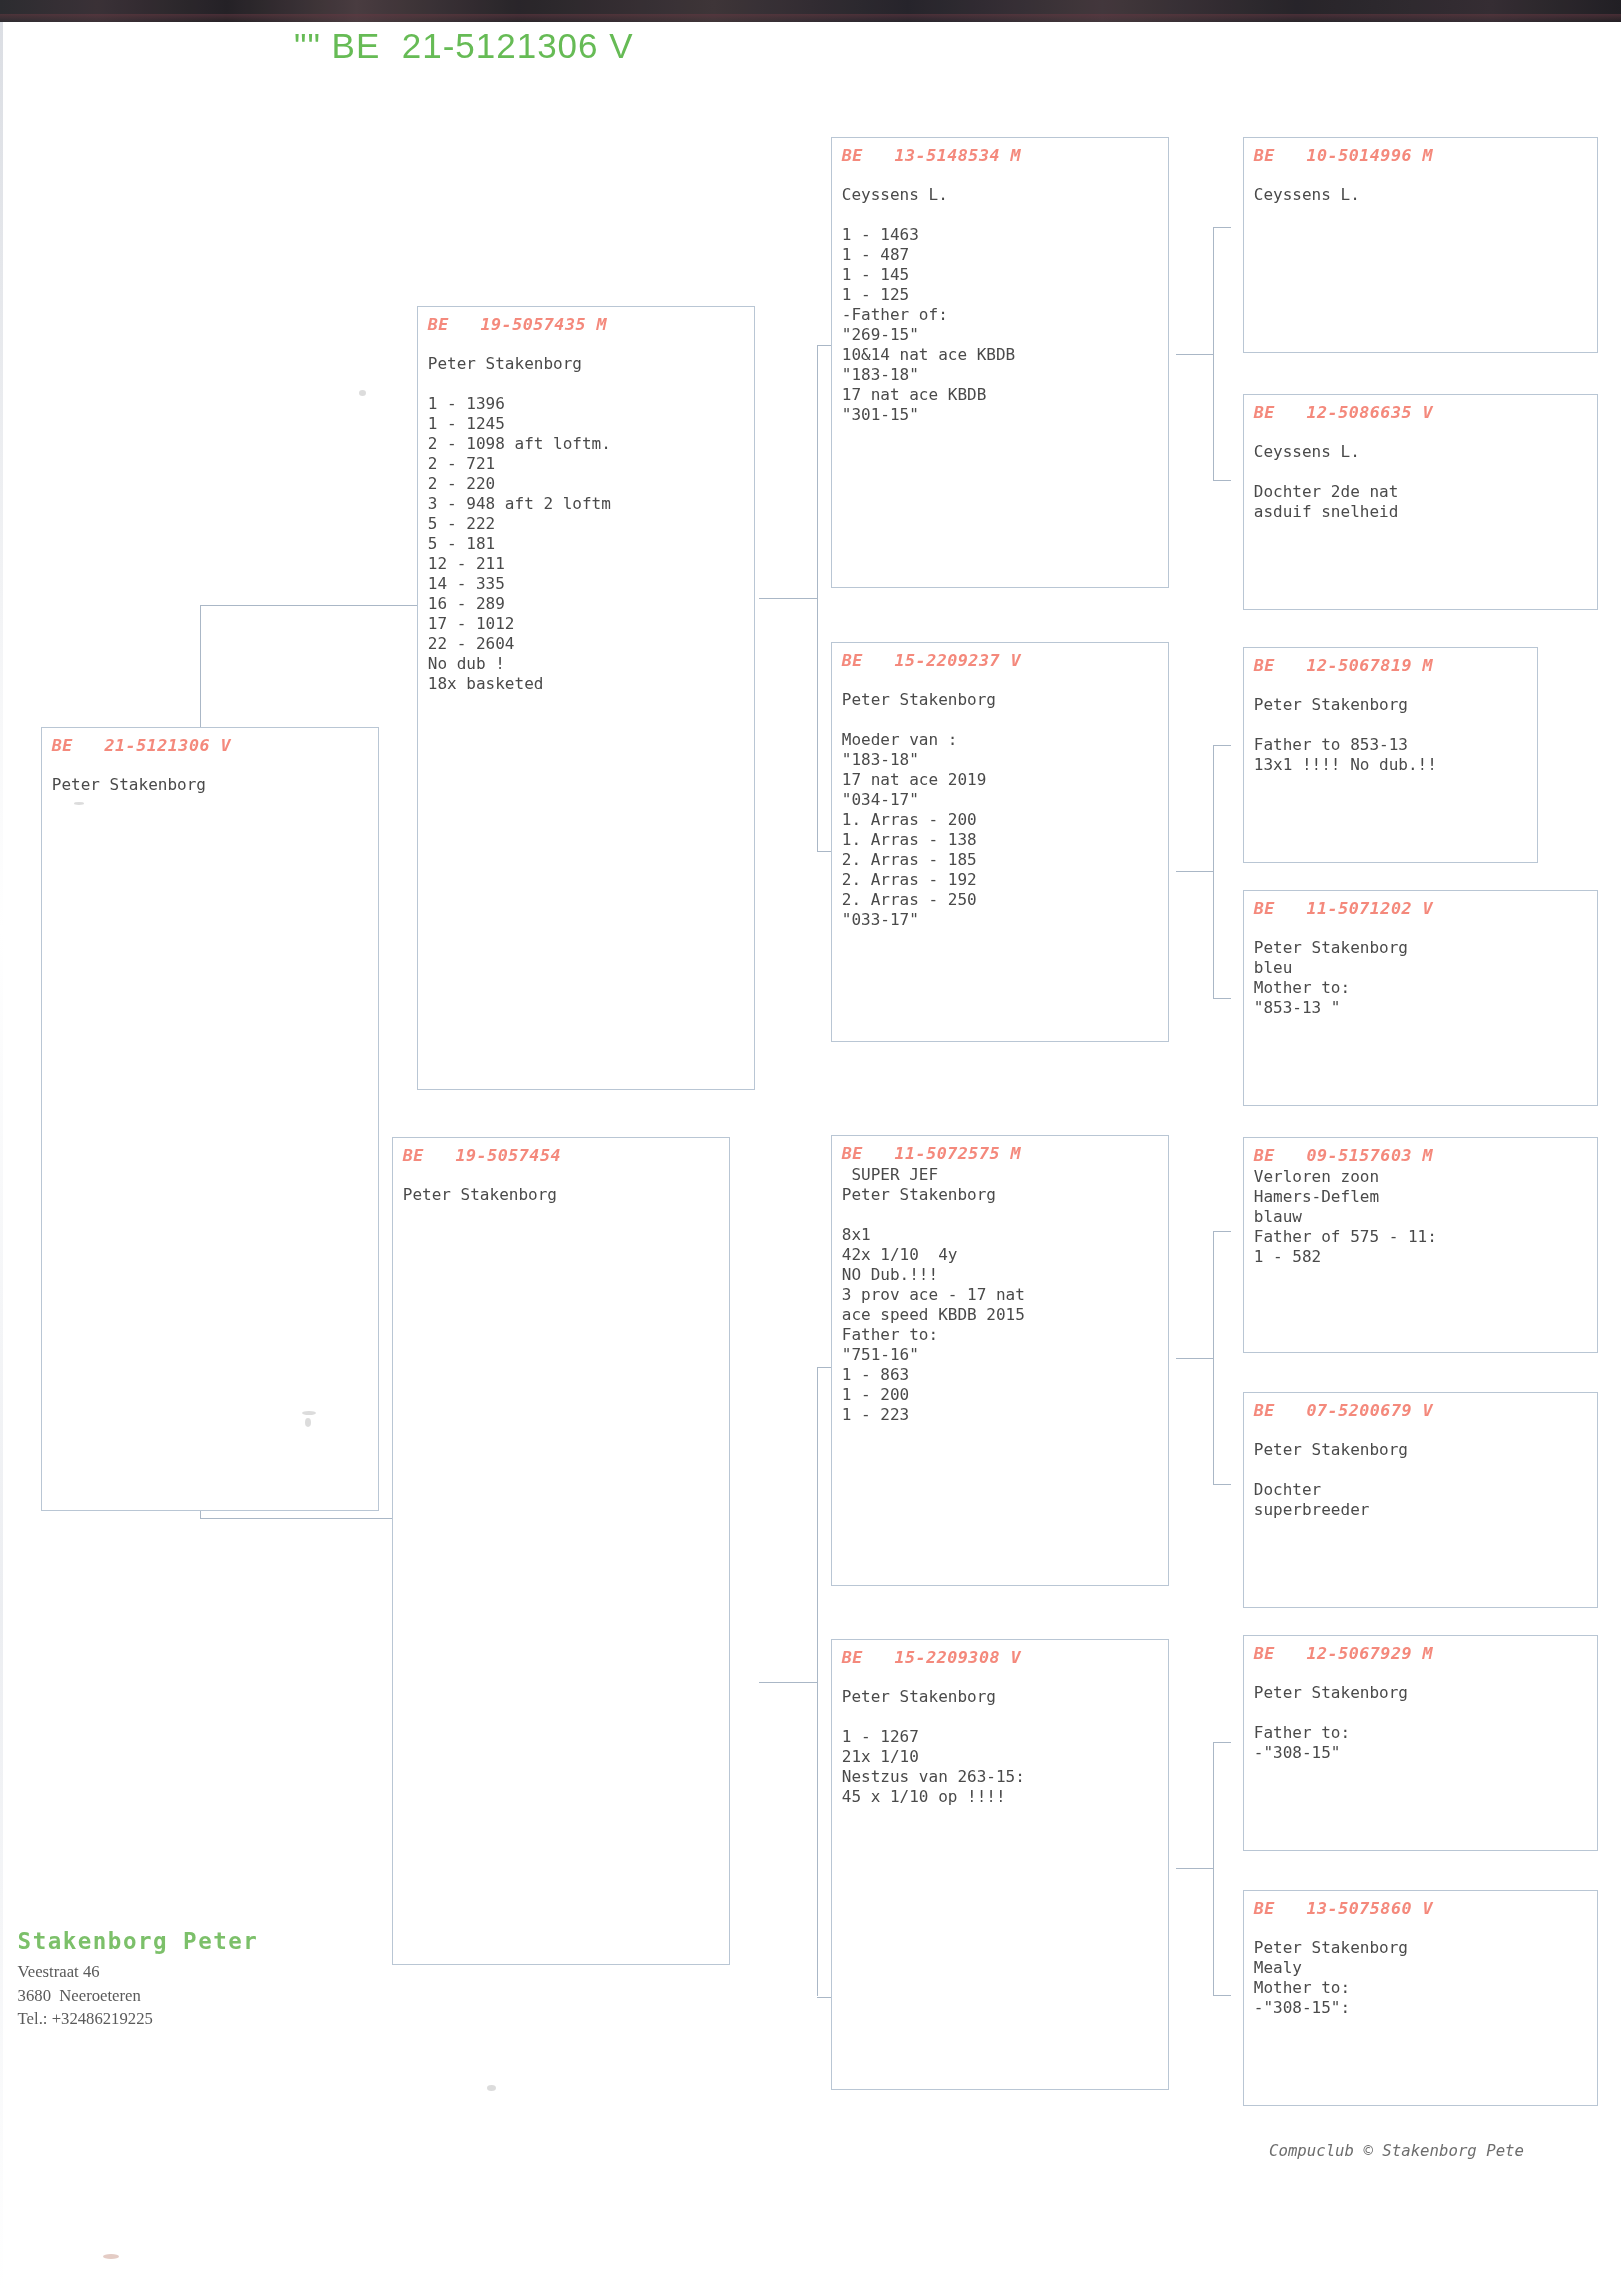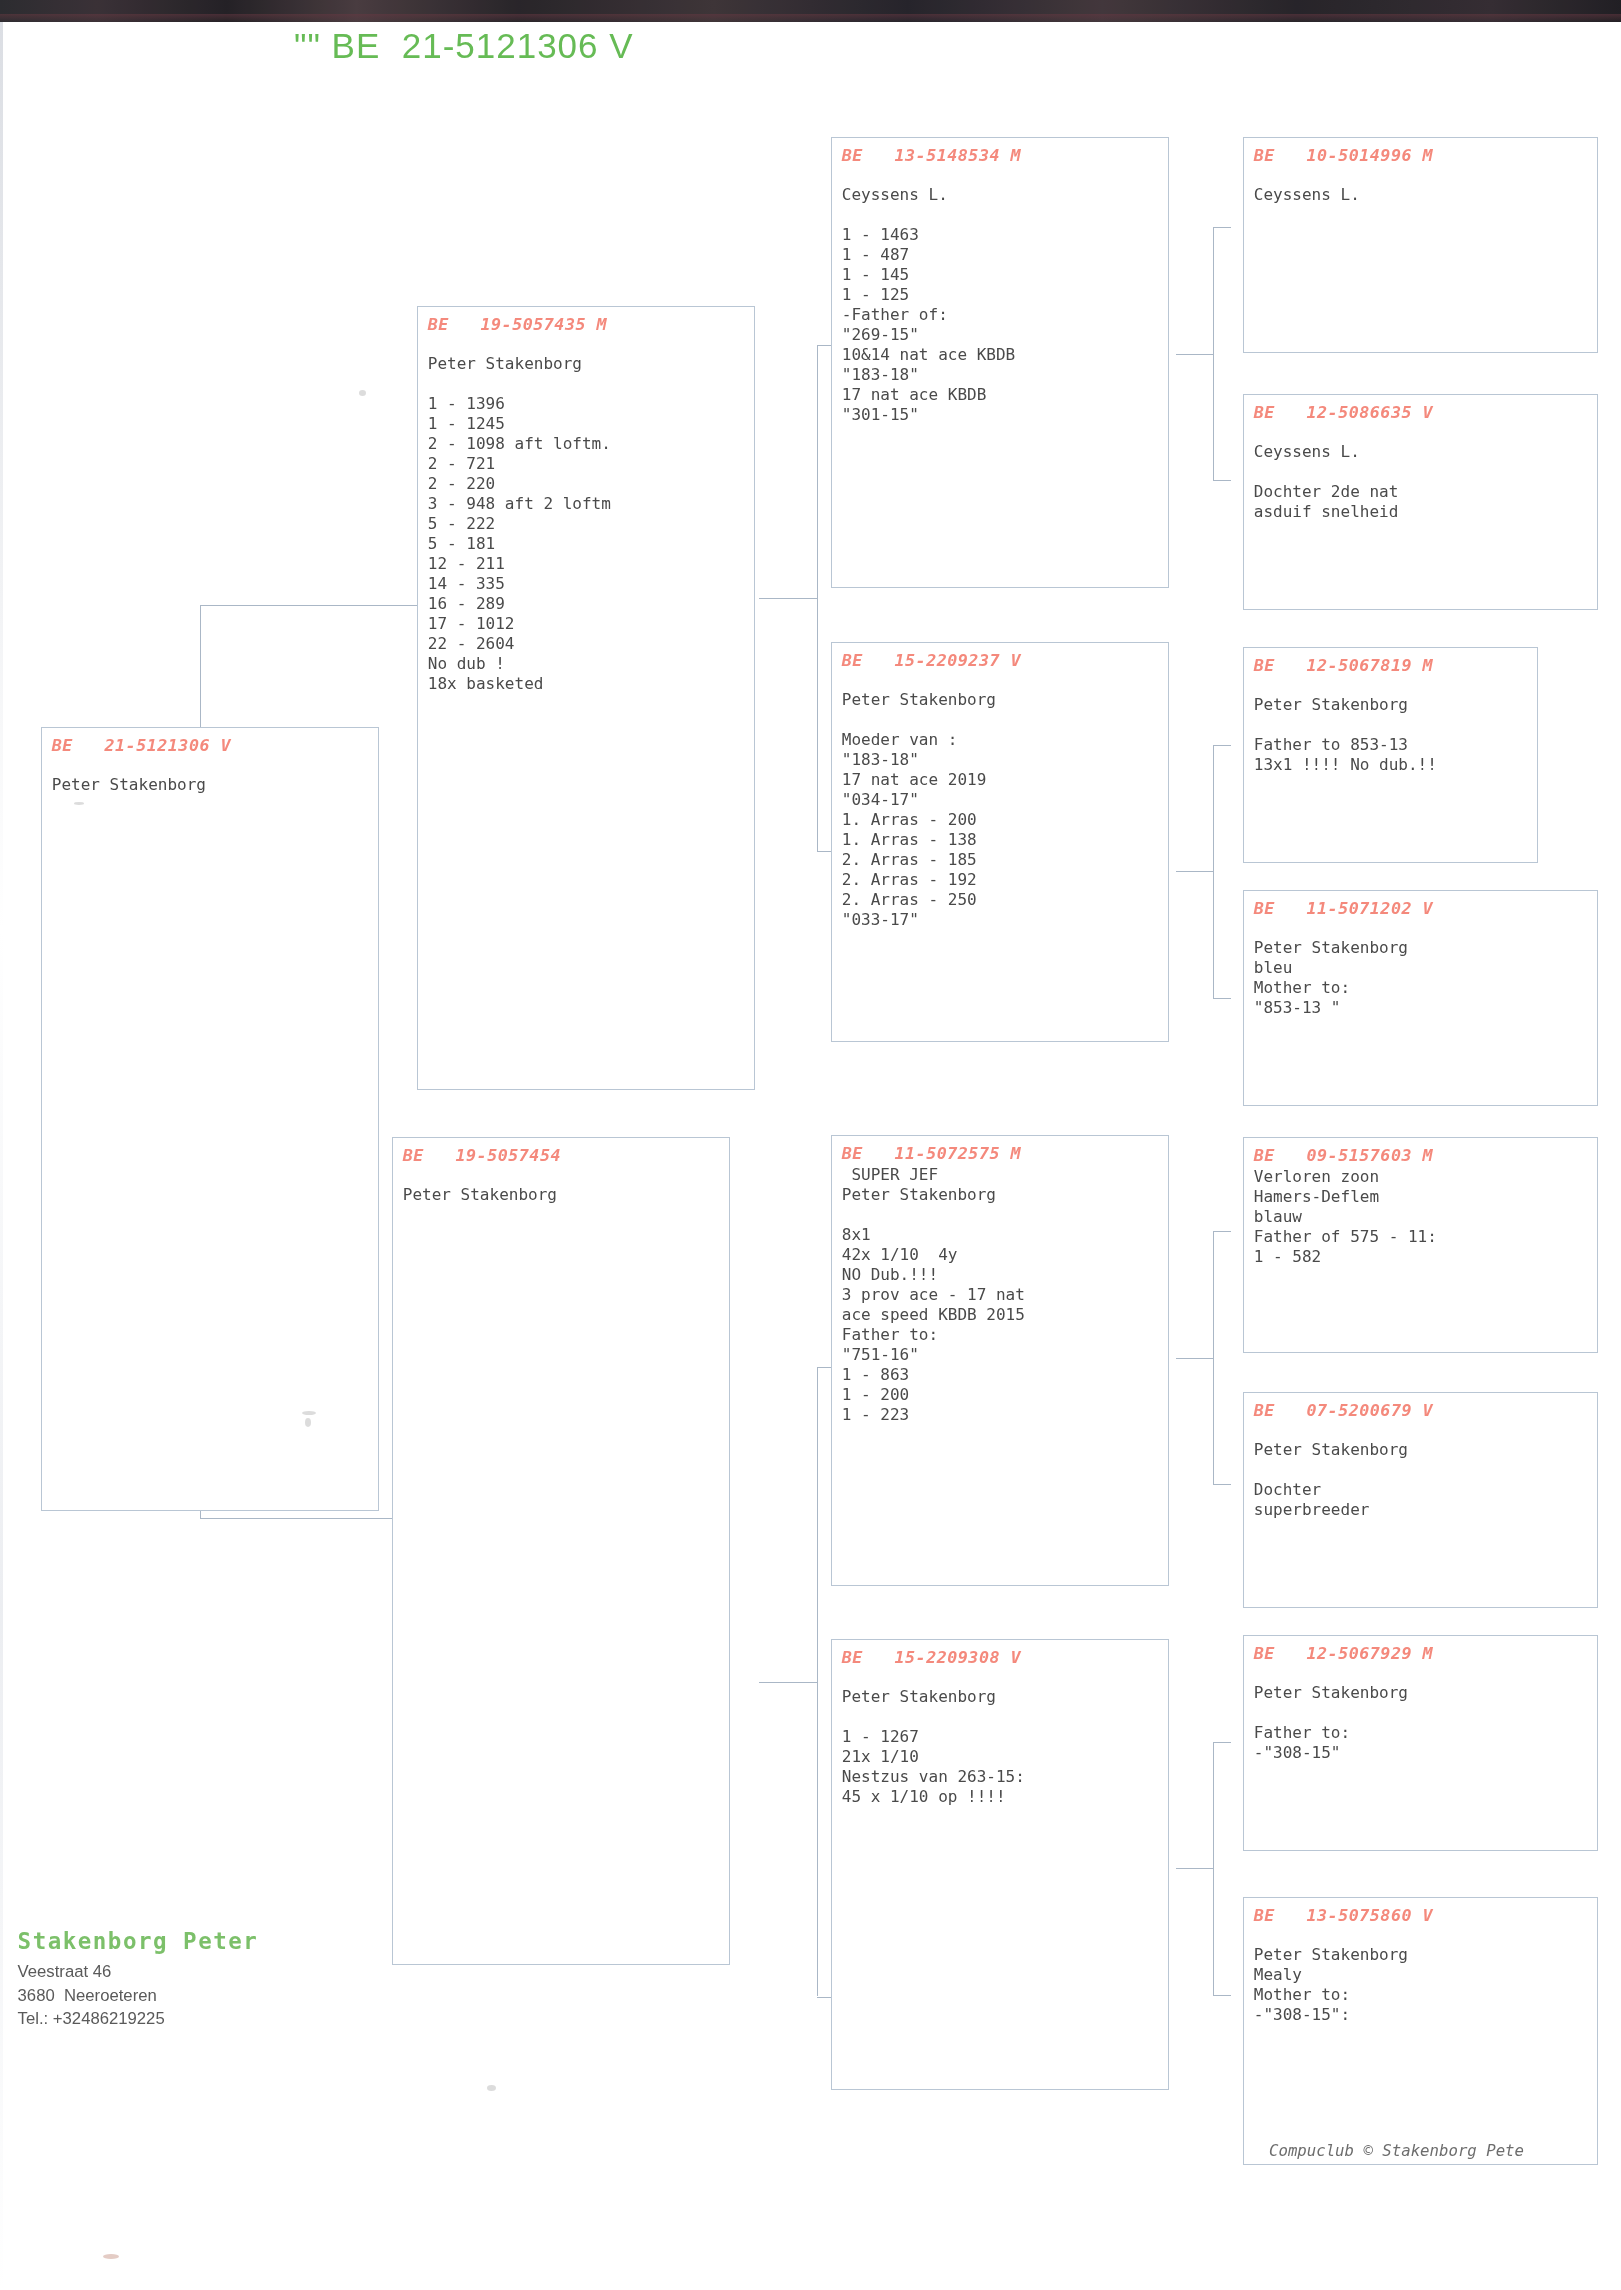--- a/index.html
+++ b/index.html
@@ -103,21 +103,21 @@
     font-family: "DejaVu Sans Mono", "Liberation Mono", monospace;
     font-weight: bold;
     font-size: 22.5px;
     letter-spacing: 1.5px;
     color: #7cc06a;
     white-space: pre;
   }
   .owner-addr {
     position: absolute;
     left: 17.6px; top: 1960px;
-    font-family: Liberation Sans, sans-serif;
+    font-family: Liberation Serif, serif;
     font-size: 16.7px;
     line-height: 23.5px;
     color: #5a5a5a;
     white-space: pre;
   }
   .credit {
     position: absolute;
     left: 1269px; top: 2141px;
     font-family: "DejaVu Sans Mono", "Liberation Mono", monospace;
     font-style: italic;
@@ -307,21 +307,21 @@
 superbreeder</div>
   </div>
 
   <div class="ped-box" style="left:1243px; top:1635px; height:216px; width:355px;">
     <div class="ped-ring">BE   12-5067929 M</div>
     <div class="ped-body gap1">Peter Stakenborg</div>
     <div class="ped-body gap1">Father to:
 -"308-15"</div>
   </div>
 
-  <div class="ped-box" style="left:1243px; top:1890px; height:268px; width:355px;margin-top:7px;">
+  <div class="ped-box" style="left:1243px; top:1890px; height:216px; width:355px;">
     <div class="ped-ring">BE   13-5075860 V</div>
     <div class="ped-body gap1">Peter Stakenborg</div>
     <div class="ped-body">Mealy
 Mother to:
 -"308-15":</div>
   </div>
 
   <div class="owner-name">Stakenborg Peter</div>
   <div class="owner-addr"><span>Veestraat 46</span>
 <span>3680  Neeroeteren</span>

